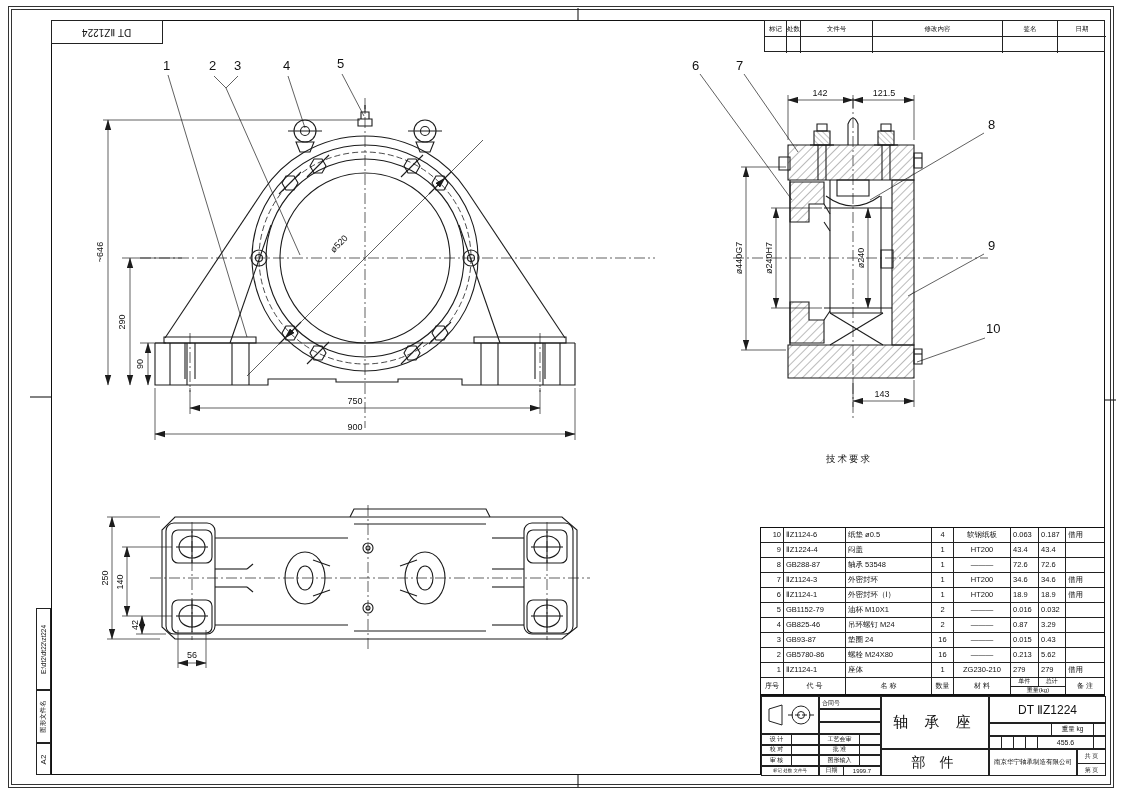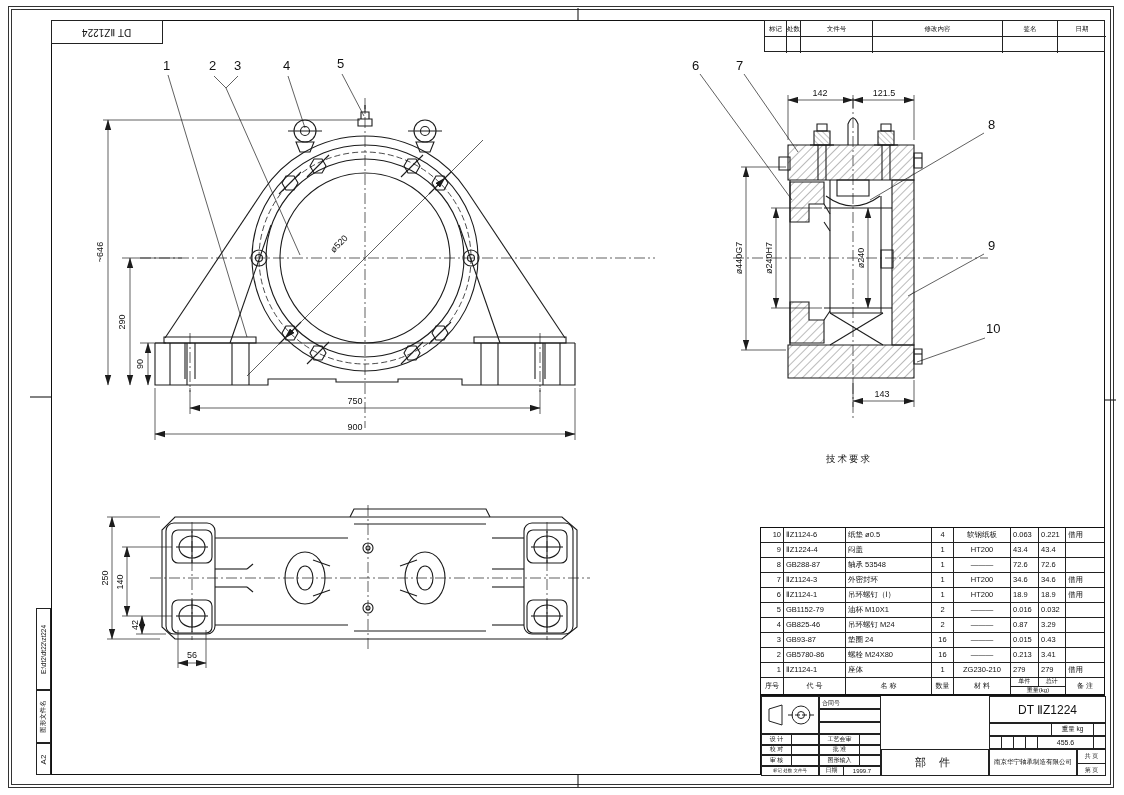--- a/index.html
+++ b/index.html
@@ -375,21 +375,21 @@
   </div>
 
   <div class="bom">
     <div class="bom-row">
       <div class="tr">10</div>
       <div>ⅡZ1124-6</div>
       <div>纸垫 ø0.5</div>
       <div class="tc">4</div>
       <div class="tc">软钢纸板</div>
       <div>0.063</div>
-      <div>0.221</div>
+      <div>0.187</div>
       <div>借用</div>
     </div>
     <div class="bom-row">
       <div class="tr">9</div>
       <div>ⅡZ1224-4</div>
       <div>闷盖</div>
       <div class="tc">1</div>
       <div class="tc">HT200</div>
       <div>43.4</div>
       <div>43.4</div>
@@ -411,21 +411,21 @@
       <div>外密封环</div>
       <div class="tc">1</div>
       <div class="tc">HT200</div>
       <div>34.6</div>
       <div>34.6</div>
       <div>借用</div>
     </div>
     <div class="bom-row">
       <div class="tr">6</div>
       <div>ⅡZ1124-1</div>
-      <div>吊环螺钉（Ⅰ）</div>
+      <div>外密封环（Ⅰ）</div>
       <div class="tc">1</div>
       <div class="tc">HT200</div>
       <div>18.9</div>
       <div>18.9</div>
       <div>借用</div>
     </div>
     <div class="bom-row">
       <div class="tr">5</div>
       <div>GB1152-79</div>
       <div>油杯 M10X1</div>
@@ -455,21 +455,21 @@
       <div>0.43</div>
       <div></div>
     </div>
     <div class="bom-row">
       <div class="tr">2</div>
       <div>GB5780-86</div>
       <div>螺栓 M24X80</div>
       <div class="tc">16</div>
       <div class="tc">———</div>
       <div>0.213</div>
-      <div>3.41</div>
+      <div>5.62</div>
       <div></div>
     </div>
     <div class="bom-row">
       <div class="tr">1</div>
       <div>ⅡZ1124-1</div>
       <div>座体</div>
       <div class="tc">1</div>
       <div class="tc">ZG230-210</div>
       <div>279</div>
       <div>279</div>
@@ -526,21 +526,22 @@
       <span class="lblcell" style="width:40px;float:left;font-size:6px;">批 准</span>
     </div>
     <div class="bx" style="left:58px;top:59px;width:62px;height:10.5px;">
       <span class="lblcell" style="width:40px;float:left;font-size:6px;">图形输入</span>
     </div>
     <div class="bx" style="left:58px;top:69.5px;width:62px;height:10.5px;display:flex;">
       <span class="lblcell" style="width:24px;font-size:6px;">日期</span>
       <span class="cen" style="flex:1;font-size:6px;">1999.7</span>
     </div>
 
-    <div class="bx cen" style="left:120px;top:53px;width:108px;height:27px;font-size:11px;letter-spacing:5px;">部 件</div>
+    <div class="bx cen" style="left:120px;top:0;width:108px;height:53px;font-size:15px;letter-spacing:6px;">轴 承 座</div>
+    <div class="bx cen" style="left:120px;top:53px;width:108px;height:27px;font-size:14px;letter-spacing:5px;">部 件</div>
 
     <div class="bx cen" style="left:228px;top:0;width:117px;height:27px;font-size:12px;">DT ⅡZ1224</div>
     <div class="bx" style="left:228px;top:27px;width:117px;height:13px;display:flex;">
       <span style="width:62px;border-right:1px solid #222;box-sizing:border-box;"></span>
       <span class="cen" style="width:42px;border-right:1px solid #222;box-sizing:border-box;font-size:6.5px;">重量 kg</span>
       <span style="flex:1;"></span>
     </div>
     <div class="bx" style="left:228px;top:40px;width:117px;height:13px;display:flex;">
       <span style="width:12px;border-right:1px solid #222;box-sizing:border-box;"></span>
       <span style="width:12px;border-right:1px solid #222;box-sizing:border-box;"></span>

